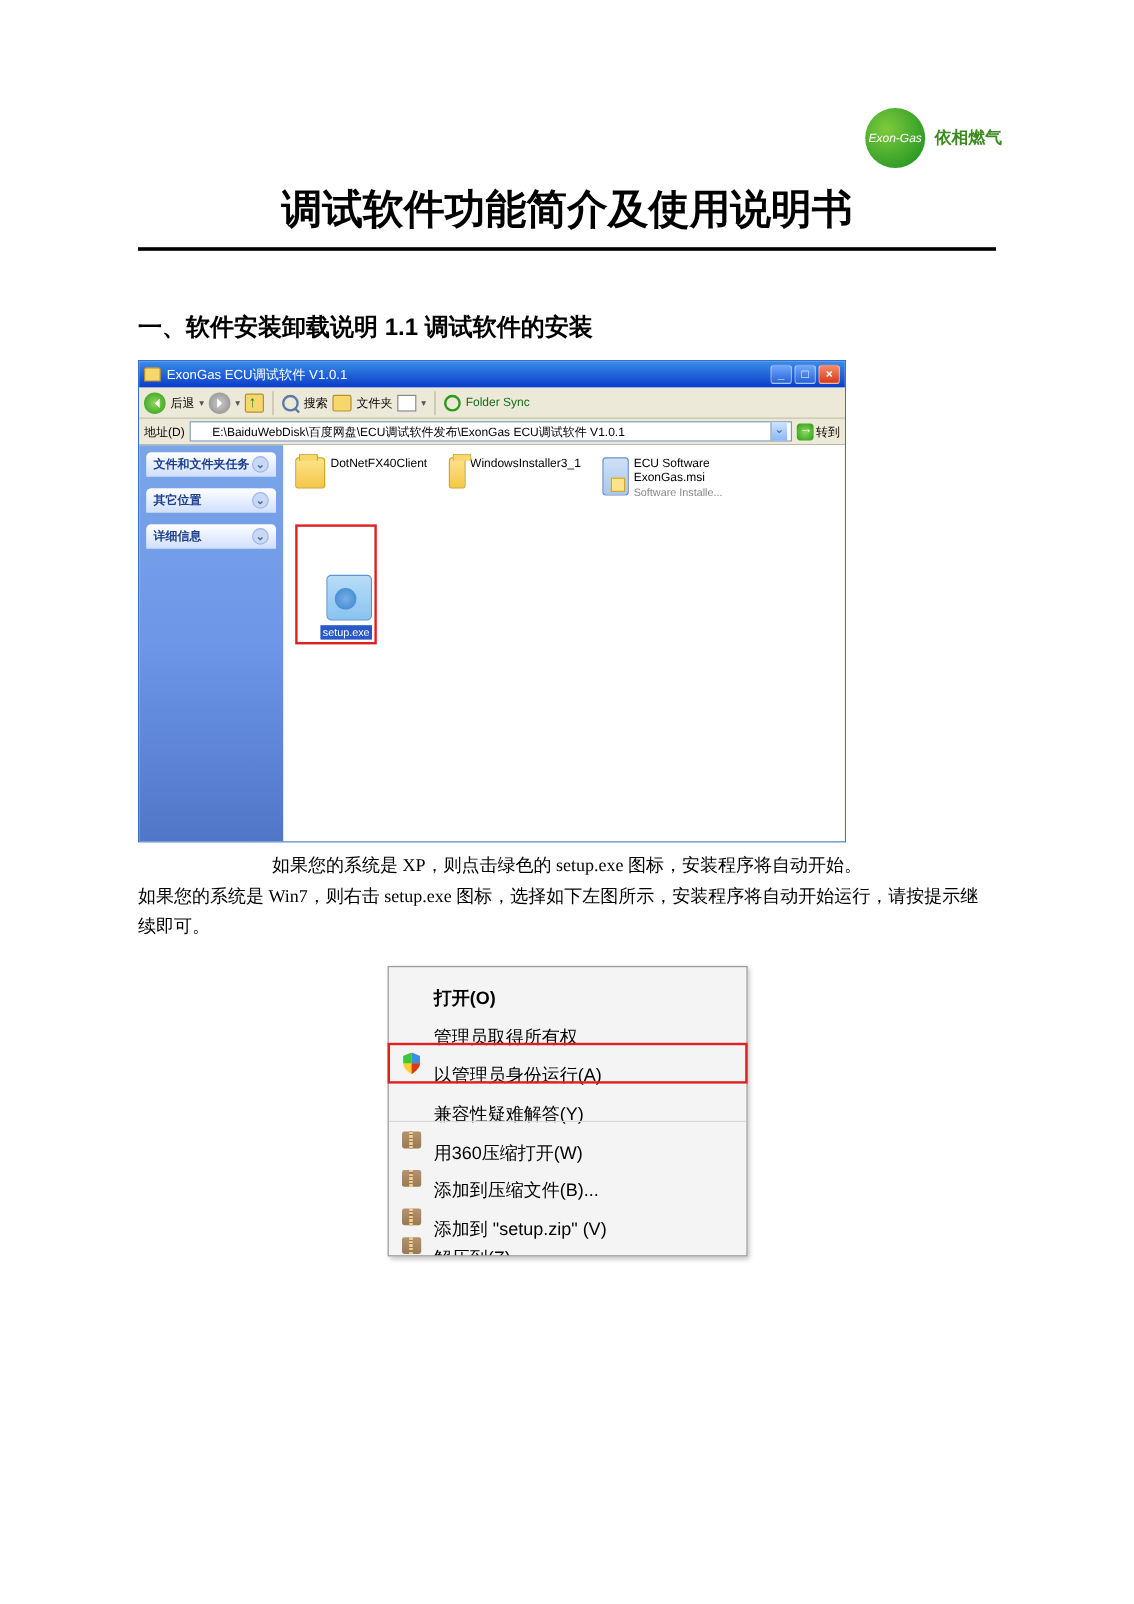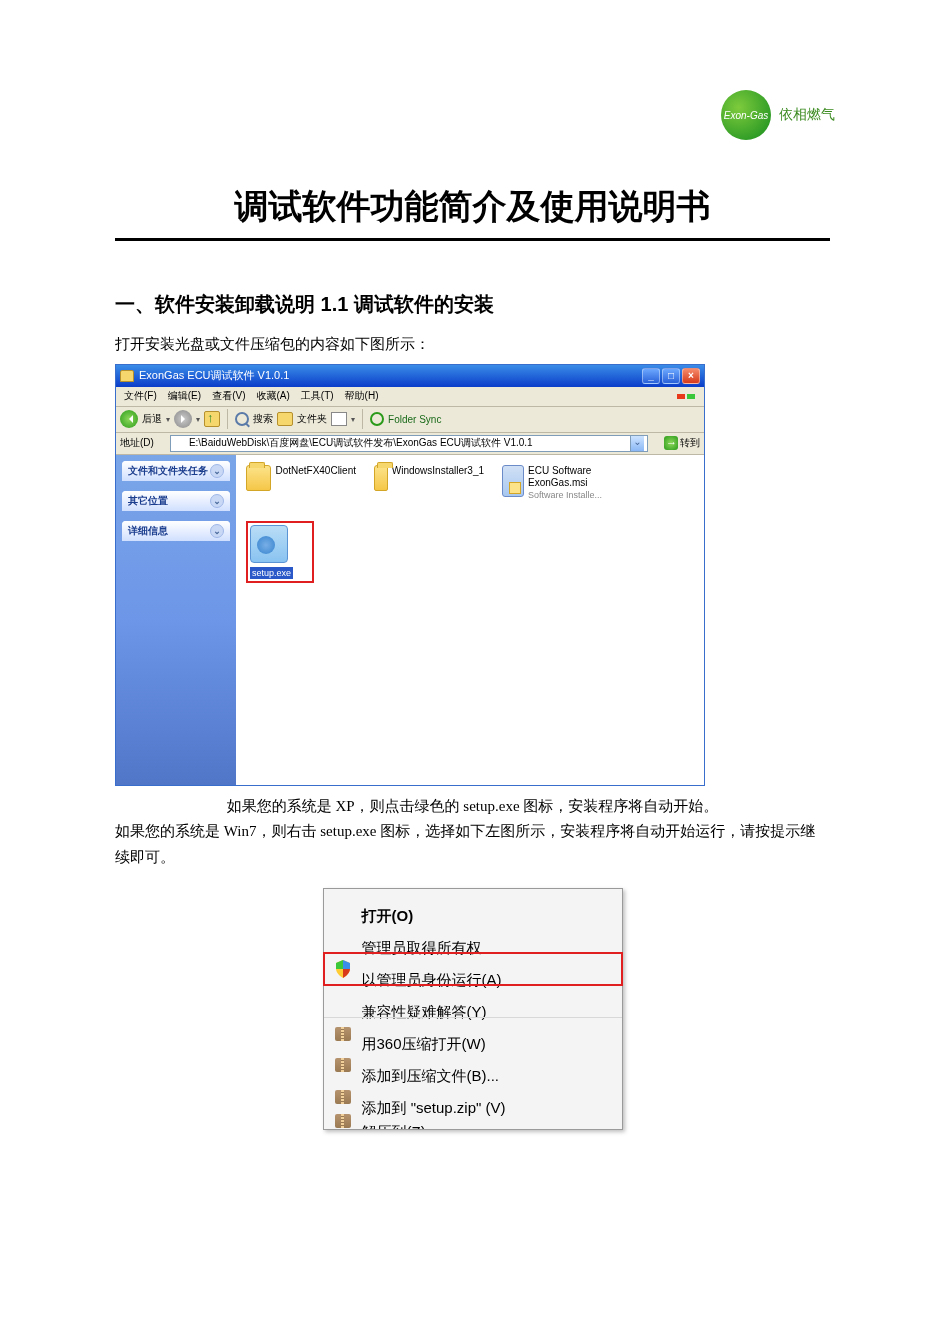--- a/index.html
+++ b/index.html
@@ -1,20 +1,20 @@
 <!DOCTYPE html>
 <html><head>
 <meta charset="utf-8">
 <style>
   * { box-sizing: border-box; margin: 0; padding: 0; }
   body { background: #fff; font-family: "SimSun", "宋体", serif; }
-  .page { width: 945px; min-height: 1337px; margin: 0 auto; padding: 84px 115px 40px 115px; position: relative; }
+  .page { width: 945px; min-height: 1337px; margin: 0 auto; padding: 52px 115px 40px 115px; position: relative; }
   .header-logo { position: absolute; top: 90px; right: 110px; display: flex; align-items: center; gap: 8px; }
   .logo-circle { width: 50px; height: 50px; border-radius: 50%; background: radial-gradient(circle at 35% 35%, #7ecb3c, #148c1f); display: flex; align-items: center; justify-content: center; color: #fff; font-size: 10px; font-family: Arial; font-style: italic; }
-  .logo-text { color: #3a8a1f; font-size: 14px; font-family: "SimHei", sans-serif; }
+  .logo-text { color: #3a8a1f; font-size: 14px; font-family: "SimHei", sans-serif; font-weight: bold; }
   .doc-title { font-size: 34px; font-family: "SimHei", "黑体", sans-serif; text-align: center; margin-top: 100px; padding-bottom: 8px; border-bottom: 3px solid #000; font-weight: bold; }
   .section-h1 { font-size: 20px; font-family: "SimHei", "黑体", sans-serif; font-weight: bold; margin-top: 50px; margin-bottom: 14px; }
   .body-text { font-size: 15px; line-height: 1.7; font-family: "SimSun", serif; }
 
   
   .explorer { width: 590px; border: 1px solid #3a6ecc; margin-top: 6px; font-family: Tahoma, "SimSun", sans-serif; font-size: 10px; }
   .exp-titlebar { height: 22px; background: linear-gradient(#3a8de8, #0a3cc9); display: flex; align-items: center; color: #fff; padding: 0 4px; font-size: 11px; }
   .exp-titlebar .folder-ico { width: 14px; height: 12px; background: #f5d76e; border-radius: 2px 2px 0 0; margin-right: 5px; border: 1px solid #b5902c; }
   .exp-titlebar .spacer { flex: 1; }
   .win-btns { display: flex; gap: 2px; }
@@ -32,34 +32,34 @@
   .nav-circle::after{content:"";position:absolute;left:5px;top:5px;border:4px solid transparent;border-right-color:#fff;}
   .nav-circle.fwd::after{border-right-color:transparent;border-left-color:#fff;left:7px;}
   .tb-txt{font-size:10px;}
   .up-ico{width:16px;height:16px;background:#f5d76e;border:1px solid #b5902c;border-radius:2px;position:relative;}
   .up-ico::after{content:"↑";position:absolute;left:2px;top:-2px;color:#2a8826;font-size:13px;font-weight:bold;}
   .search-ico{width:14px;height:14px;border:2px solid #5a7aa8;border-radius:50%;position:relative;}
   .search-ico::after{content:"";position:absolute;width:5px;height:2px;background:#5a7aa8;bottom:-2px;right:-3px;transform:rotate(45deg);}
   .folders-ico{width:16px;height:14px;background:#f5d76e;border:1px solid #b5902c;border-radius:2px;}
   .view-ico{width:16px;height:14px;border:1px solid #888;background:#fff;}
   .sync-ico{width:14px;height:14px;border-radius:50%;border:2px solid #2a9a1a;position:relative;}
-  .exp-address { height: 22px; background: #ece9d8; border-bottom: 1px solid #bdb8a5; display: flex; align-items: center; padding: 0 4px; gap: 16px; }
+  .exp-address { height: 22px; background: #ece9d8; border-bottom: 1px solid #bdb8a5; display: flex; align-items: center; padding: 0 4px; gap: 4px; }
   .addr-input{flex:1;height:17px;background:#fff;border:1px solid #7f9db9;display:flex;align-items:center;padding:0 3px;font-size:10px;gap:3px;}
   .addr-input .dd{margin-left:auto;width:14px;height:15px;background:linear-gradient(#cde3ff,#8ab8f5);border-left:1px solid #7f9db9;text-align:center;color:#4a6a9a;}
   .go-btn{display:flex;align-items:center;gap:2px;font-size:10px;}
   .go-arrow{width:14px;height:14px;background:radial-gradient(#8dd85a,#2a9a1a);border-radius:3px;position:relative;}
   .go-arrow::after{content:"→";color:#fff;position:absolute;left:2px;top:-1px;font-size:11px;}
   .exp-body { height: 330px; display: flex; background:#fff; }
   .exp-side { width: 120px; background: linear-gradient(#7aa6e8, #6d96e8, #5076c8); padding: 6px; }
   .side-panel { background: linear-gradient(#eaf2ff,#d4e4ff); border-radius: 4px 4px 0 0; margin-bottom: 10px; }
   .side-hdr { height: 20px; background:linear-gradient(#fff,#d0dfff); display:flex;align-items:center;padding:0 6px;font-size:10px;color:#1c3e8e;border-radius:4px 4px 0 0;font-weight:bold;}
   .side-hdr .chev{margin-left:auto;width:14px;height:14px;border-radius:50%;background:#c8d8f5;border:1px solid #a0b8e8;display:flex;align-items:center;justify-content:center;color:#4a6a9a;font-size:9px;}
   .exp-content { flex:1; padding: 10px; display: flex; flex-wrap: wrap; align-content: flex-start; gap: 10px 18px; }
   .file-item { width: 110px; display: flex; align-items: flex-start; gap: 4px; font-size: 10px; }
-  .file-item.col { width: 60px; flex-direction:column; align-items:flex-start; text-align:center;}
+  .file-item.col { width: 60px; flex-direction:column; align-items:flex-end; text-align:center;margin-top:38px;}
   .folder-big { width: 32px; height: 26px; background: linear-gradient(#fce38a,#f5c748); border: 1px solid #d4a628; border-radius: 3px 3px 2px 2px; position:relative;}
   .folder-big::before{content:"";position:absolute;top:-4px;left:2px;width:14px;height:5px;background:#f5d76e;border:1px solid #d4a628;border-bottom:none;border-radius:2px 2px 0 0;}
   .msi-ico{width:32px;height:32px;background:linear-gradient(#d0e0f5,#a8c8f0);border:1px solid #6a8ac8;border-radius:3px;position:relative;}
   .msi-ico::after{content:"";position:absolute;right:2px;bottom:2px;width:10px;height:10px;background:#fce38a;border:1px solid #d4a628;}
   .setup-ico{width:38px;height:38px;background:linear-gradient(#b9ddf6,#89c3f1);border:1px solid #5a94d4;border-radius:4px;position:relative;}
   .setup-ico::after{content:"";position:absolute;left:6px;top:10px;width:18px;height:18px;border-radius:50%;background:radial-gradient(#78aee6,#3684cf);}
   .setup-wrap { border: 2px solid #e02020; padding: 2px; }
   .setup-label { background:#2a58c8;color:#fff;padding:1px 2px;font-size:9px;}
   .file-info{line-height:1.2;color:#000;}
   .file-info .sub{color:#888;font-size:9px;}
@@ -89,44 +89,31 @@
 <div class="page">
   <div class="header-logo">
     <div class="logo-circle">Exon-Gas</div>
     <div class="logo-text">依相燃气</div>
   </div>
 
   <h1 class="doc-title">调试软件功能简介及使用说明书</h1>
 
   <h2 class="section-h1">一、软件安装卸载说明 1.1 调试软件的安装</h2>
 
-  <p class="body-text">打开安装光盘或文件压缩包的内容如下图所示：</p>
 
   <div class="explorer">
     <div class="exp-titlebar">
       <span class="folder-ico"></span>
       <span>ExonGas ECU调试软件 V1.0.1</span>
       <span class="spacer"></span>
       <div class="win-btns">
         <div class="win-btn win-min">_</div>
         <div class="win-btn win-max">□</div>
         <div class="win-btn win-close">×</div>
       </div>
-    </div>
-    <div class="exp-menu">
-      <span>文件(F)</span>
-      <span>编辑(E)</span>
-      <span>查看(V)</span>
-      <span>收藏(A)</span>
-      <span>工具(T)</span>
-      <span>帮助(H)</span>
-      <span class="xp-flag">
-        <span style="background:#e83a1a"></span>
-          <span style="background:#3ac83a"></span>
-      </span>
     </div>
     <div class="exp-toolbar">
       <span class="nav-circle"></span>
       <span class="tb-txt">后退</span>
       <span style="font-size:8px;color:#555;">▾</span>
       <span class="nav-circle gray fwd"></span>
       <span style="font-size:8px;color:#555;">▾</span>
       <span class="up-ico"></span>
       <span style="width:1px;height:20px;background:#bdb8a5;margin:0 3px;"></span>
       <span class="search-ico"></span>

